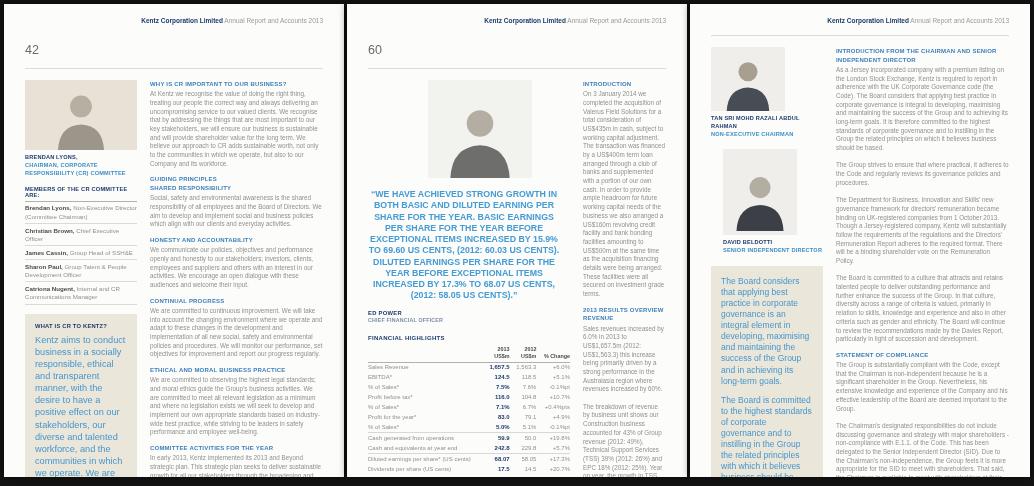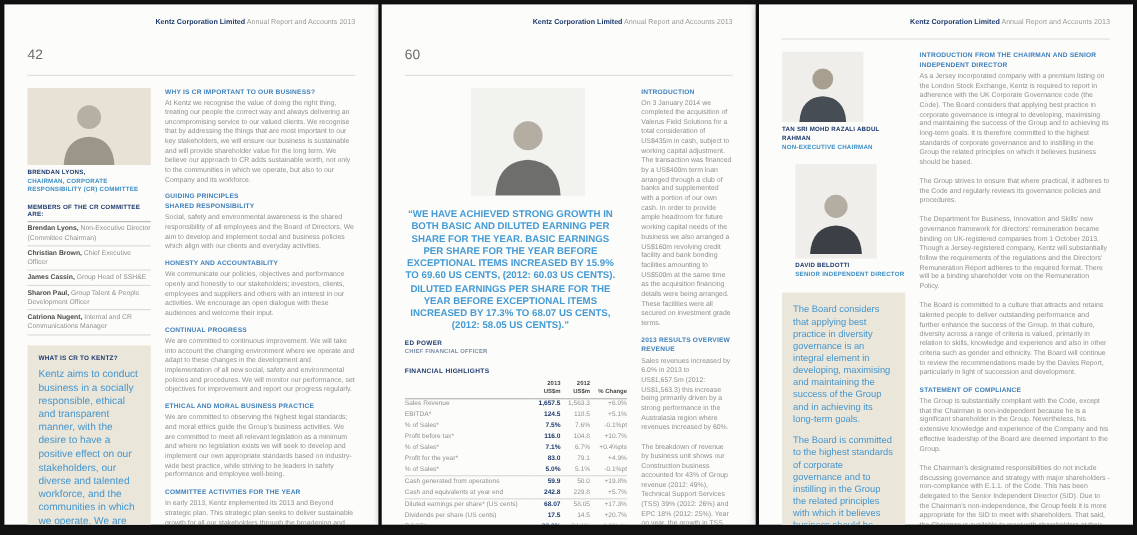--- a/index.html
+++ b/index.html
@@ -286,21 +286,21 @@
           <svg width="62" height="70" viewBox="0 0 100 100">
             <circle cx="50" cy="30" r="17" fill="#b3ada2"></circle>
             <path d="M12 100 Q14 60 50 58 Q86 60 88 100 Z" fill="#3c3f45"></path>
           </svg>
         </div>
         <div class="photo-cap cap54b">
           <div class="cap-name">DAVID BELDOTTI</div>
           <div class="cap-role">SENIOR INDEPENDENT DIRECTOR</div>
         </div>
         <div class="box54">
-          <p class="box-q">The Board considers that applying best practice in diversity governance is an integral element in developing, maximising and maintaining the success of the Group and in achieving its long-term goals.</p>
+          <p class="box-q">The Board considers that applying best practice in corporate governance is an integral element in developing, maximising and maintaining the success of the Group and in achieving its long-term goals.</p>
           <p class="box-q">The Board is committed to the highest standards of corporate governance and to instilling in the Group the related principles with which it believes business should be undertaken.</p>
         </div>
       </div>
       <div class="c54-right">
         <div class="sec">
           <div class="s-h">INTRODUCTION FROM THE CHAIRMAN AND SENIOR INDEPENDENT DIRECTOR</div>
           <div class="s-p">As a Jersey incorporated company with a premium listing on the London Stock Exchange, Kentz is required to report in adherence with the UK Corporate Governance code (the Code). The Board considers that applying best practice in corporate governance is integral to developing, maximising and maintaining the success of the Group and to achieving its long-term goals. It is therefore committed to the highest standards of corporate governance and to instilling in the Group the related principles on which it believes business should be based.
 
 The Group strives to ensure that where practical, it adheres to the Code and regularly reviews its governance policies and procedures.
 

